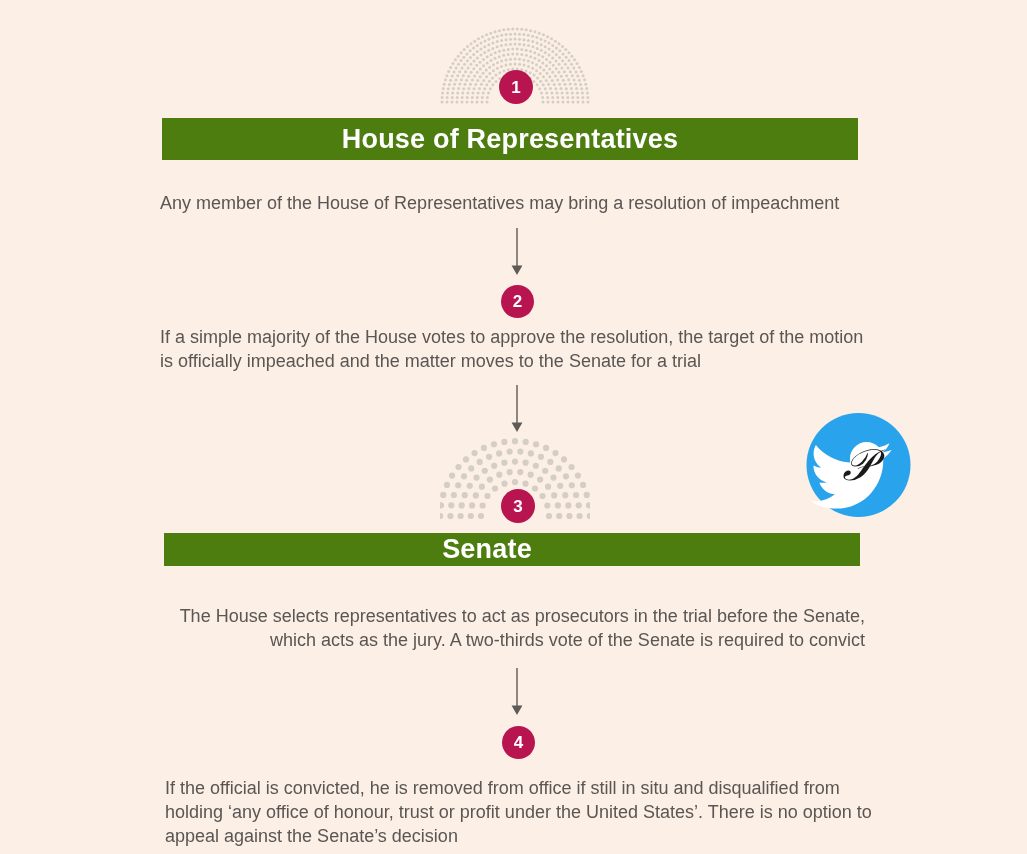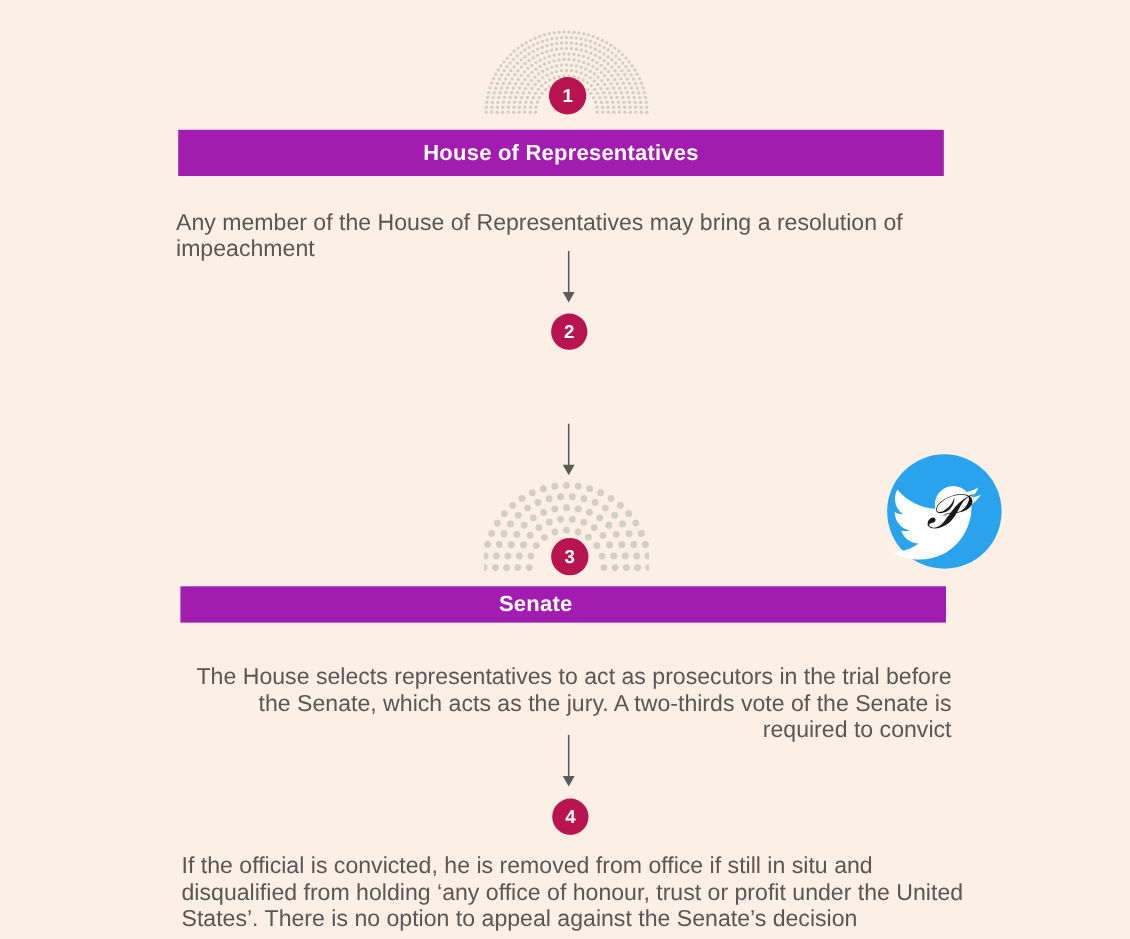--- a/index.html
+++ b/index.html
@@ -41,41 +41,41 @@
     letter-spacing: 0;
   }
   #badge-1 { left: 499px; top: 70px;  width: 34px; height: 34px; font-size: 17px; }
   #badge-2 { left: 501px; top: 285px; width: 33px; height: 33px; font-size: 17px; }
   #badge-3 { left: 501px; top: 489px; width: 34px; height: 34px; font-size: 17px; }
   #badge-4 { left: 502px; top: 726px; width: 33px; height: 33px; font-size: 17px; }
 
   
   .header-bar {
     position: absolute;
-    background: #a21caf;
+    background: #4d7c0f;
     color: #ffffff;
     display: flex;
     align-items: center;
     justify-content: center;
-    font-size: 20px;
+    font-size: 27px;
     font-weight: bold;
     letter-spacing: 0.2px;
   }
   #house-bar  { left: 162px; top: 118px; width: 696px; height: 42px; }
   #senate-bar { left: 164px; top: 533px; width: 696px; height: 33px; }
   #senate-bar .bar-label {
     position: relative;
     right: 25px;
   }
 
   
   .step-text {
     position: absolute;
     color: #595654;
-    font-size: 21px;
+    font-size: 18px;
     line-height: 24px;
   }
   #text-1 { left: 160px; top: 191px; width: 720px; }
   #text-2 { left: 160px; top: 325px; width: 712px; }
   #text-3 { left: 165px; top: 604px; width: 700px; text-align: right; }
   #text-4 { left: 165px; top: 776px; width: 712px; }
 
   
   .arrow {
     position: absolute;
@@ -475,20 +475,21 @@
 
   <svg class="arrow" id="arrow-1" width="22" height="48" viewBox="0 0 22 48">
     <line x1="11" y1="0" x2="11" y2="40" stroke="#5d5a57" stroke-width="1.4"></line>
     <path d="M11 47 L5.6 37.5 L16.4 37.5 Z" fill="#5d5a57"></path>
   </svg>
 
   <div class="badge" id="badge-2">
     <span>2</span>
   </div>
 
+  <div class="step-text" id="text-2">If a simple majority of the House votes to approve the resolution, the target of the motion is officially impeached and the matter moves to the Senate for a trial</div>
 
   <svg class="arrow" id="arrow-2" width="22" height="48" viewBox="0 0 22 48">
     <line x1="11" y1="0" x2="11" y2="40" stroke="#5d5a57" stroke-width="1.4"></line>
     <path d="M11 47 L5.6 37.5 L16.4 37.5 Z" fill="#5d5a57"></path>
   </svg>
 
   <svg id="senate-chart" class="hemicycle" width="150" height="82" viewBox="0 0 150 82">
       <circle cx="41.00" cy="78.00" r="3.1" fill="#d5cec4"></circle>
       <circle cx="42.66" cy="67.49" r="3.1" fill="#d5cec4"></circle>
       <circle cx="47.49" cy="58.02" r="3.1" fill="#d5cec4"></circle>

